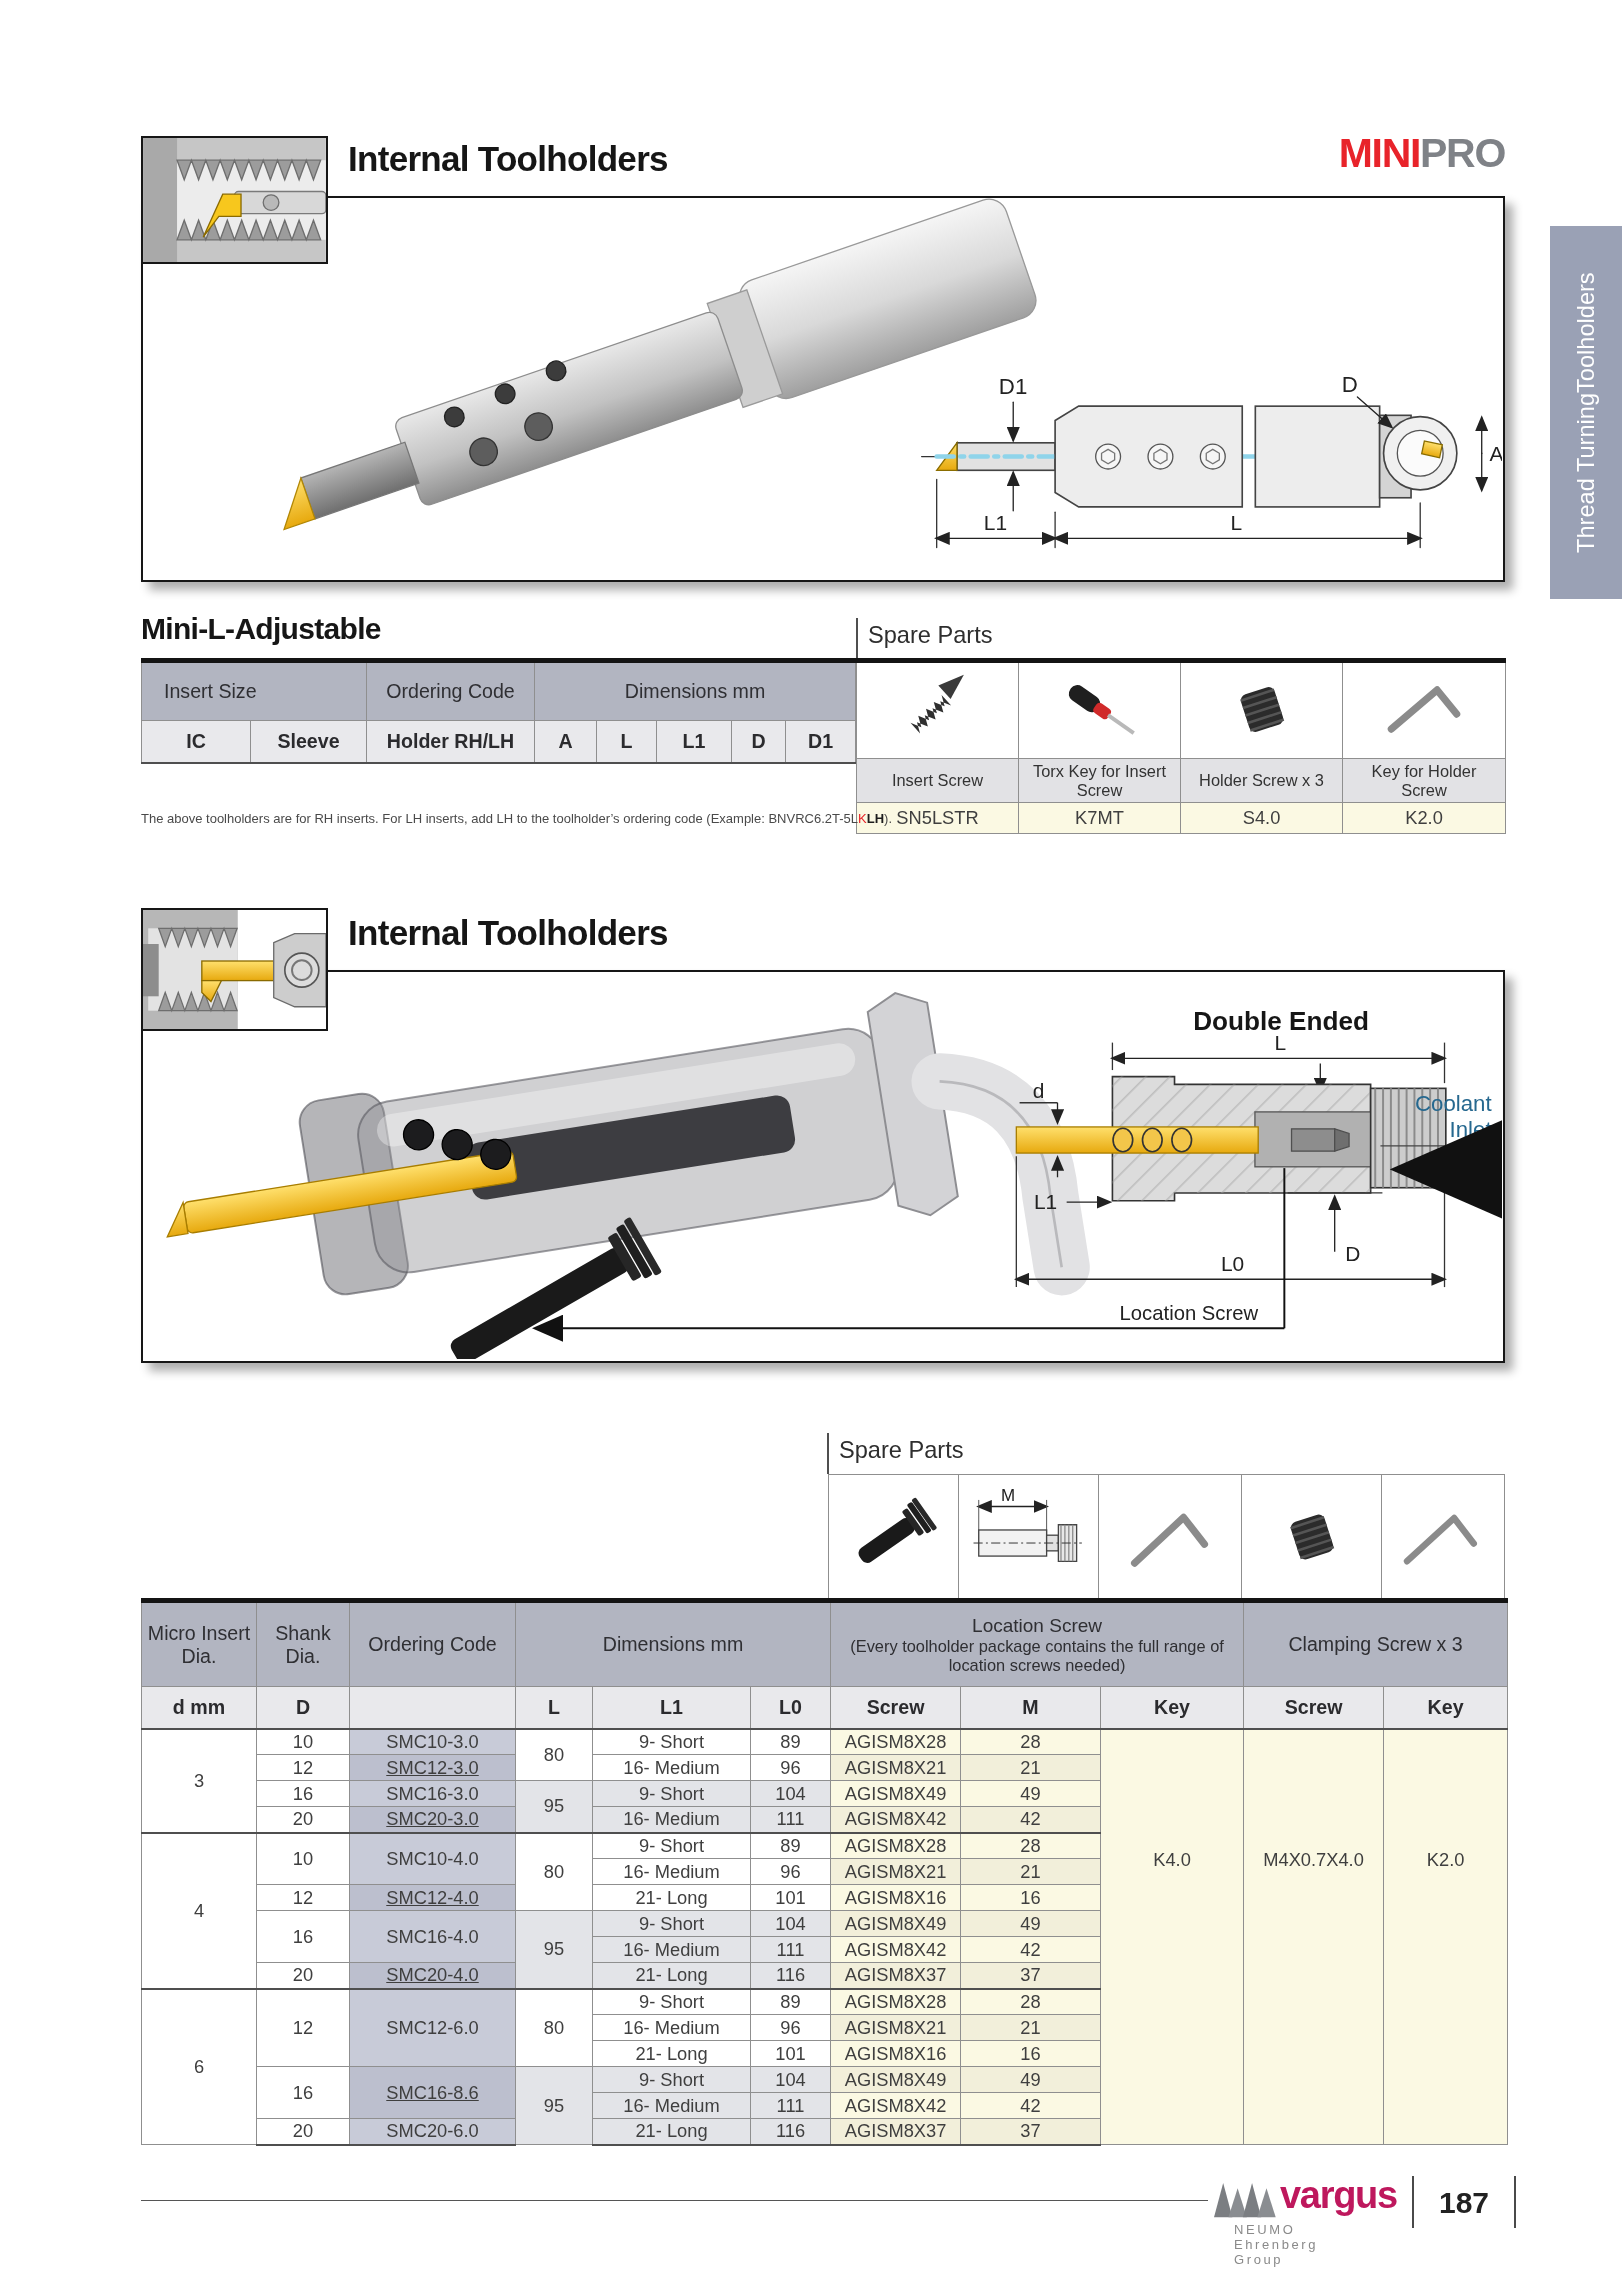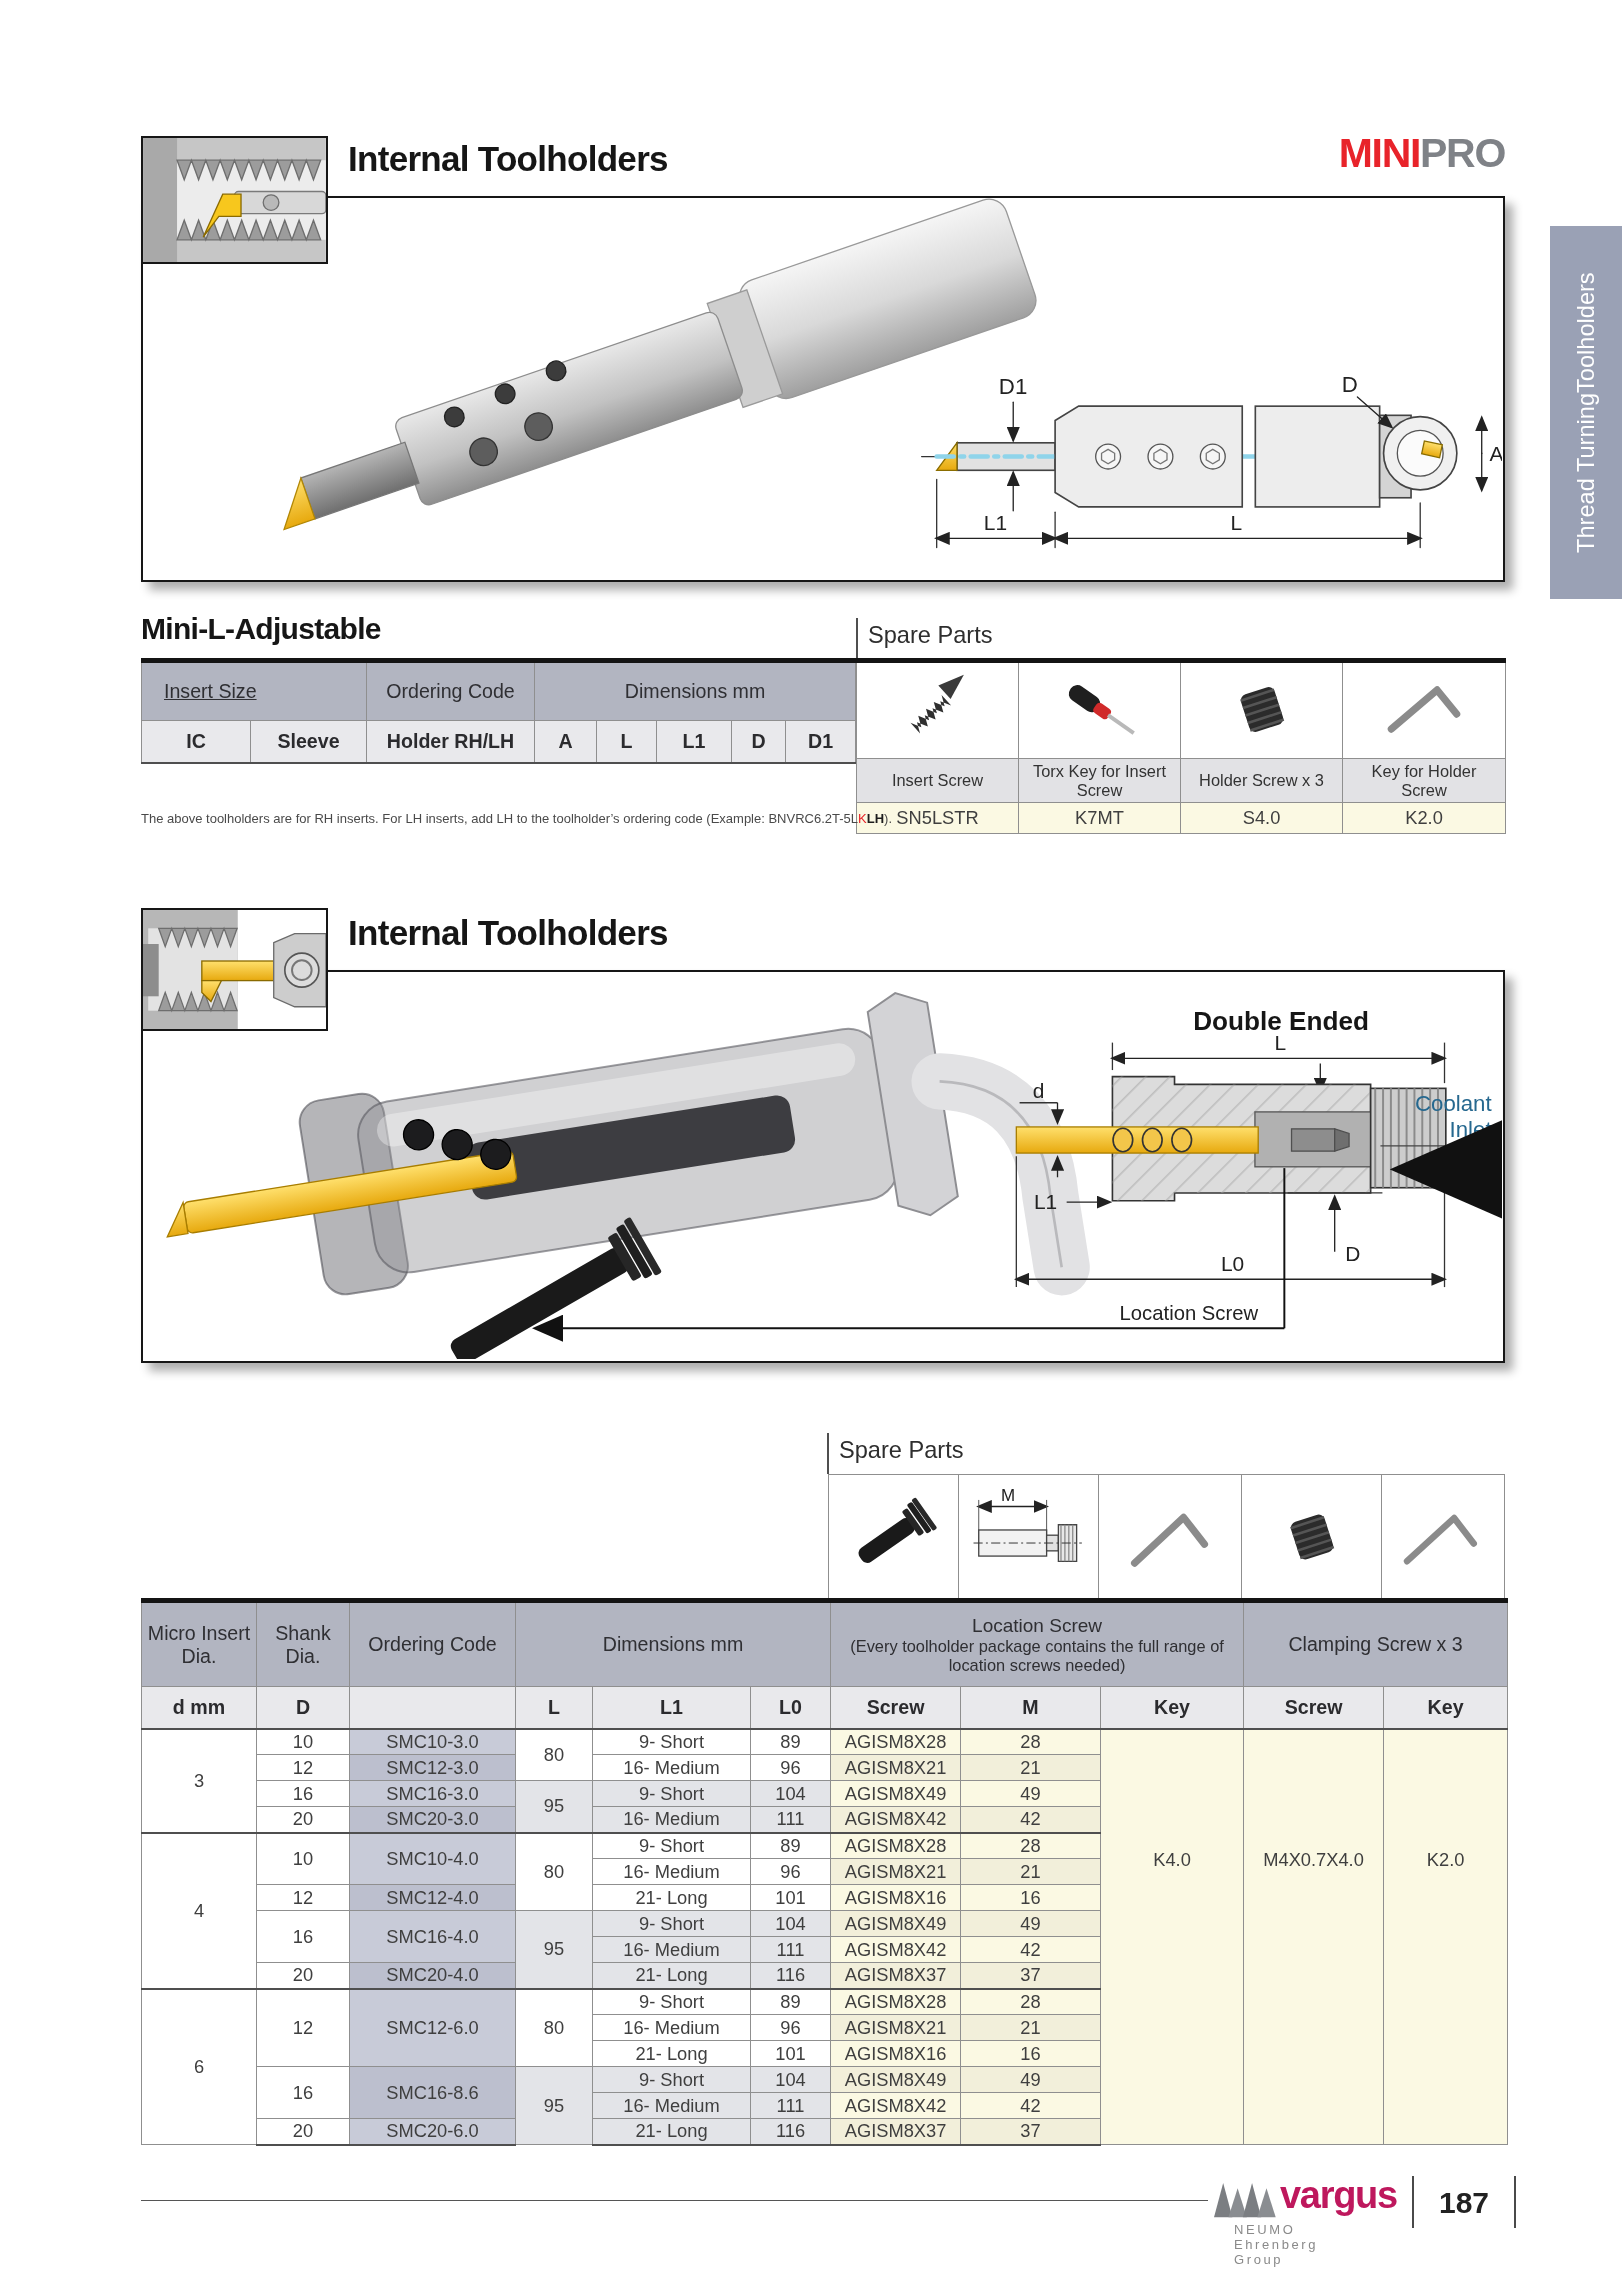--- a/index.html
+++ b/index.html
@@ -29,21 +29,21 @@
   
   table { border-collapse:collapse; table-layout:fixed; background:#fff; }
   td, th { border:1.3px solid #8f8f8f; font-weight:normal; text-align:center; vertical-align:middle; overflow:hidden; }
   .thick-top { border-top:5.2px solid #141414; }
   .ghead td { background:#b2b5c1; color:#2f2f33; font-size:19.6px; }
   .shead td { background:#e9e9ec; color:#2b2b2e; font-size:19.6px; font-weight:bold; }
 
   
   .mini-table { width:713px; }
   .mini-table .ghead td { height:60px; }
-  .mini-table .ghead td.left { text-align:left; padding-left:22px;text-decoration:underline; }
+  .mini-table .ghead td.left { text-align:left; padding-left:22px; }
   .mini-table .shead td { height:42px; border-bottom:2px solid #4f4f4f; }
   .mini-table .drow td { height:33px; font-size:19px; color:#3f3f3f; border-bottom:2px solid #4f4f4f; }
   .mini-table td.hl { background:#e8dee6; }
   .red { color:#e8232a; }
   .note { font-size:13px; color:#4a4a4a; }
   .note b { color:#1d1d1d; }
 
   
   .spare-table { width:649px; }
   .spare-table td.img { height:98px; background:#fff; }
@@ -59,21 +59,21 @@
   
   .micro-table { width:1364px; }
   .micro-table .ghead td { height:86px; padding:0 3.9px; }
   .micro-table .ghead .loc .l1 { font-size:19px; }
   .micro-table .ghead .loc .l2 { font-size:16.4px; line-height:1.1; }
   .micro-table .shead td { height:42px; border-bottom:2px solid #4f4f4f; }
   .micro-table tbody td { height:26px; font-size:18.3px; color:#3f3f3f; }
   .micro-table tbody tr.gstart td { border-top:2.6px solid #4f4f4f; }
   .micro-table tbody tr:last-child td { border-bottom:2px solid #4f4f4f; }
   .micro-table td.code0 { background:#c8cbd8; }
-  .micro-table td.code1 { background:#bcbfce; }
+  .micro-table td.code1 { background:#bcbfce;text-decoration:underline; }
   .micro-table td.gry  { background:#e3e4e8; }
   .micro-table td.cl { background:#fbf9e3; }
   .micro-table td.cd { background:#f2efda; }
   .micro-table td.mg { background:#fbf9e3; vertical-align:top; padding-top:119px; font-size:18.3px; }
 
   
   .f-line { height:1.3px; background:#555; }
   .f-div { width:2px; background:#4a4a4a; }
   .vargus { font-size:38px; font-weight:bold; color:#be185d; letter-spacing:-1.3px; }
   .neumo { font-size:13px; color:#8a8a8a; letter-spacing:2.6px; }

